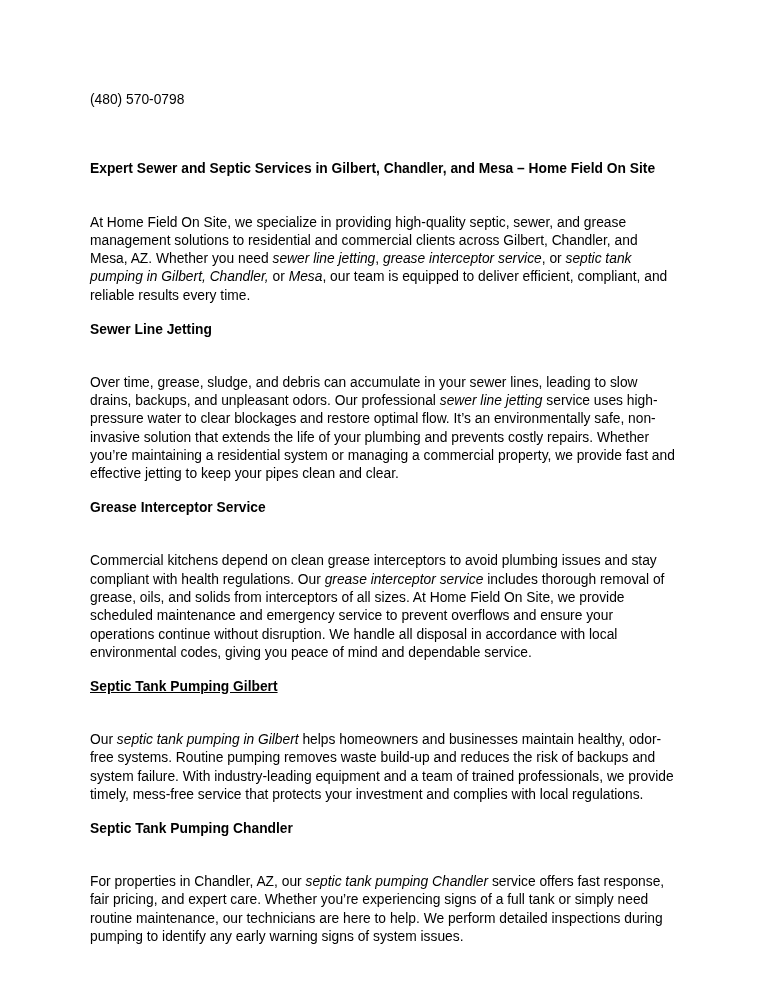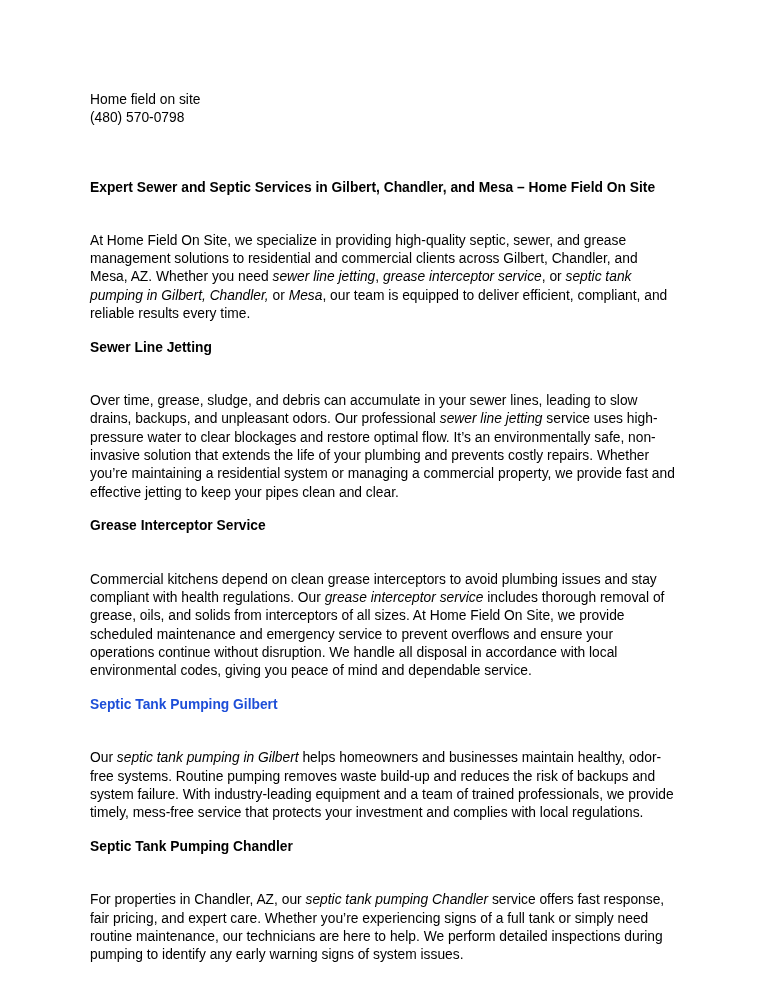--- a/index.html
+++ b/index.html
@@ -14,34 +14,34 @@
     left: 90px; top: 91px;
     width: 588px;
     color: #000000;
     font-size: 13.8px;
     line-height: 18.3px;
   }
   .contact-block { margin-bottom: 51px; }
   .block { margin-bottom: 15.5px; }
   .heading { font-weight: bold; }
   .doc-link {
-    color: #1d4ed8;
+    color: #000000;
     font-weight: bold;
+    text-decoration: underline;
     cursor: pointer;
   }
   .para { font-weight: normal; margin-top: 35px; }
   .run-italic { font-style: italic; }
 </style>
 </head>
 <body>
 
 <div class="page">
 
   <div class="contact-block">
-    <div>Home field on site</div>
     <div>(480) 570-0798</div>
   </div>
 
   <div class="block heading">Expert Sewer and Septic Services in Gilbert, Chandler, and Mesa – Home Field On Site</div>
 
   <p class="block para"><span>At Home Field On Site, we specialize in providing high-quality septic, sewer, and grease management solutions to residential and commercial clients across Gilbert, Chandler, and Mesa, AZ. Whether you need </span><span class="run-italic">sewer line jetting</span><span>, </span><span class="run-italic">grease interceptor service</span><span>, or </span><span class="run-italic">septic tank pumping in Gilbert, Chandler,</span><span> or </span><span class="run-italic">Mesa</span><span>, our team is equipped to deliver efficient, compliant, and reliable results every time.</span></p>
 
   <div class="block heading">Sewer Line Jetting</div>
   <p class="block para"><span>Over time, grease, sludge, and debris can accumulate in your sewer lines, leading to slow drains, backups, and unpleasant odors. Our professional </span><span class="run-italic">sewer line jetting</span><span> service uses high-pressure water to clear blockages and restore optimal flow. It’s an environmentally safe, non-invasive solution that extends the life of your plumbing and prevents costly repairs. Whether you’re maintaining a residential system or managing a commercial property, we provide fast and effective jetting to keep your pipes clean and clear.</span></p>
 

